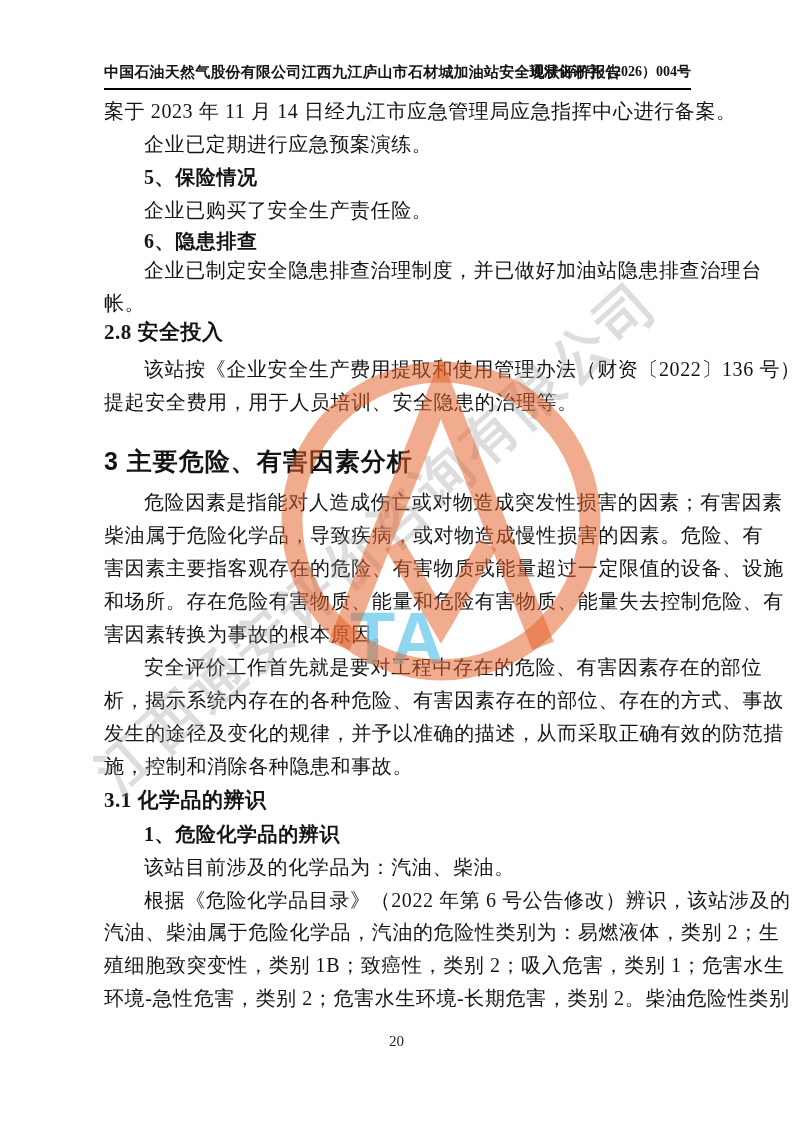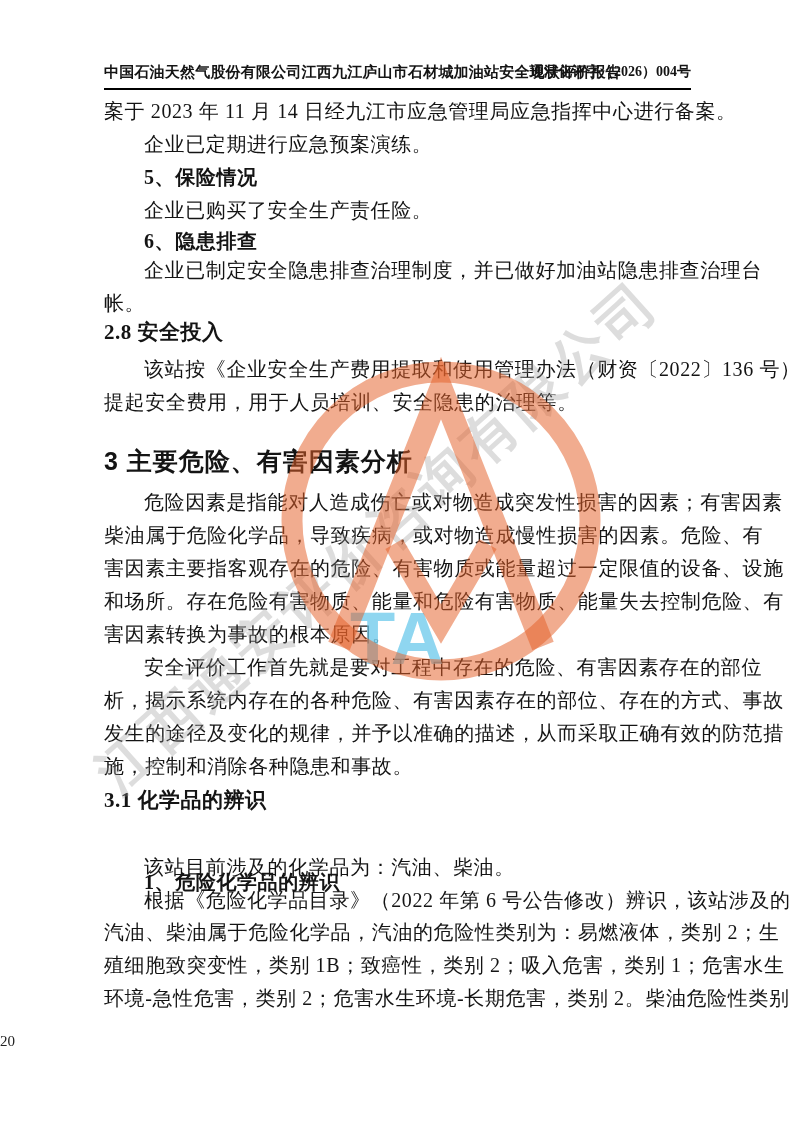--- a/index.html
+++ b/index.html
@@ -28,21 +28,21 @@
   }
   .pi{padding-left:40px;}
   .bi{padding-left:40px;font-weight:bold;}
   .h2{font-weight:bold;font-size:21px;letter-spacing:0.5px;}
   .h1{
     font-family:"Liberation Sans","DejaVu Sans",sans-serif;
     font-weight:bold;font-size:25px;letter-spacing:1px;
   }
   
   .footer{
-    position:absolute;left:0;top:1033px;width:100%;text-align:left;
+    position:absolute;left:0;top:1033px;width:100%;text-align:center;
     font-size:15px;color:#222;
   }
   
   .wm{position:absolute;pointer-events:none;}
   .wm-diagonal{
     left:106px;top:744px;transform:rotate(-42deg);transform-origin:0 50%;
     font-family:"Liberation Sans","DejaVu Sans",sans-serif;
     font-size:56px;font-weight:600;letter-spacing:5px;white-space:nowrap;
     color:rgba(150,150,150,0.32);
   }
@@ -84,21 +84,21 @@
       <div class="line pi" style="top: 490px; text-align: center;">危险因素是指能对人造成伤亡或对物造成突发性损害的因素；有害因素</div>
       <div class="line p" style="top: 523px;">柴油属于危险化学品，导致疾病，或对物造成慢性损害的因素。危险、有</div>
       <div class="line p" style="top: 556px;">害因素主要指客观存在的危险、有害物质或能量超过一定限值的设备、设施</div>
       <div class="line p" style="top: 589px;">和场所。存在危险有害物质、能量和危险有害物质、能量失去控制危险、有</div>
       <div class="line p" style="top: 622px;">害因素转换为事故的根本原因。</div>
       <div class="line pi" style="top: 655px;">安全评价工作首先就是要对工程中存在的危险、有害因素存在的部位</div>
       <div class="line p" style="top: 688px;">析，揭示系统内存在的各种危险、有害因素存在的部位、存在的方式、事故</div>
       <div class="line p" style="top: 721px;">发生的途径及变化的规律，并予以准确的描述，从而采取正确有效的防范措</div>
       <div class="line p" style="top: 754px;">施，控制和消除各种隐患和事故。</div>
       <div class="line h2" style="top: 788px;">3.1 化学品的辨识</div>
-      <div class="line bi" style="top: 822px; margin-top: 48px;">1、危险化学品的辨识</div>
+      <div class="line bi" style="top: 822px;">1、危险化学品的辨识</div>
       <div class="line pi" style="top: 855px;">该站目前涉及的化学品为：汽油、柴油。</div>
       <div class="line pi" style="top: 888px;">根据《危险化学品目录》（2022 年第 6 号公告修改）辨识，该站涉及的</div>
       <div class="line p" style="top: 920px;">汽油、柴油属于危险化学品，汽油的危险性类别为：易燃液体，类别 2；生</div>
       <div class="line p" style="top: 953px;">殖细胞致突变性，类别 1B；致癌性，类别 2；吸入危害，类别 1；危害水生</div>
       <div class="line p" style="top: 986px;">环境-急性危害，类别 2；危害水生环境-长期危害，类别 2。柴油危险性类别</div>
     </div>
 
   <div class="wm wm-diagonal">江西通安评价咨询有限公司</div>
   <div class="wm wm-initials">TA</div>
   <svg class="wm wm-logo" viewBox="0 0 330 345" xmlns="http://www.w3.org/2000/svg">

